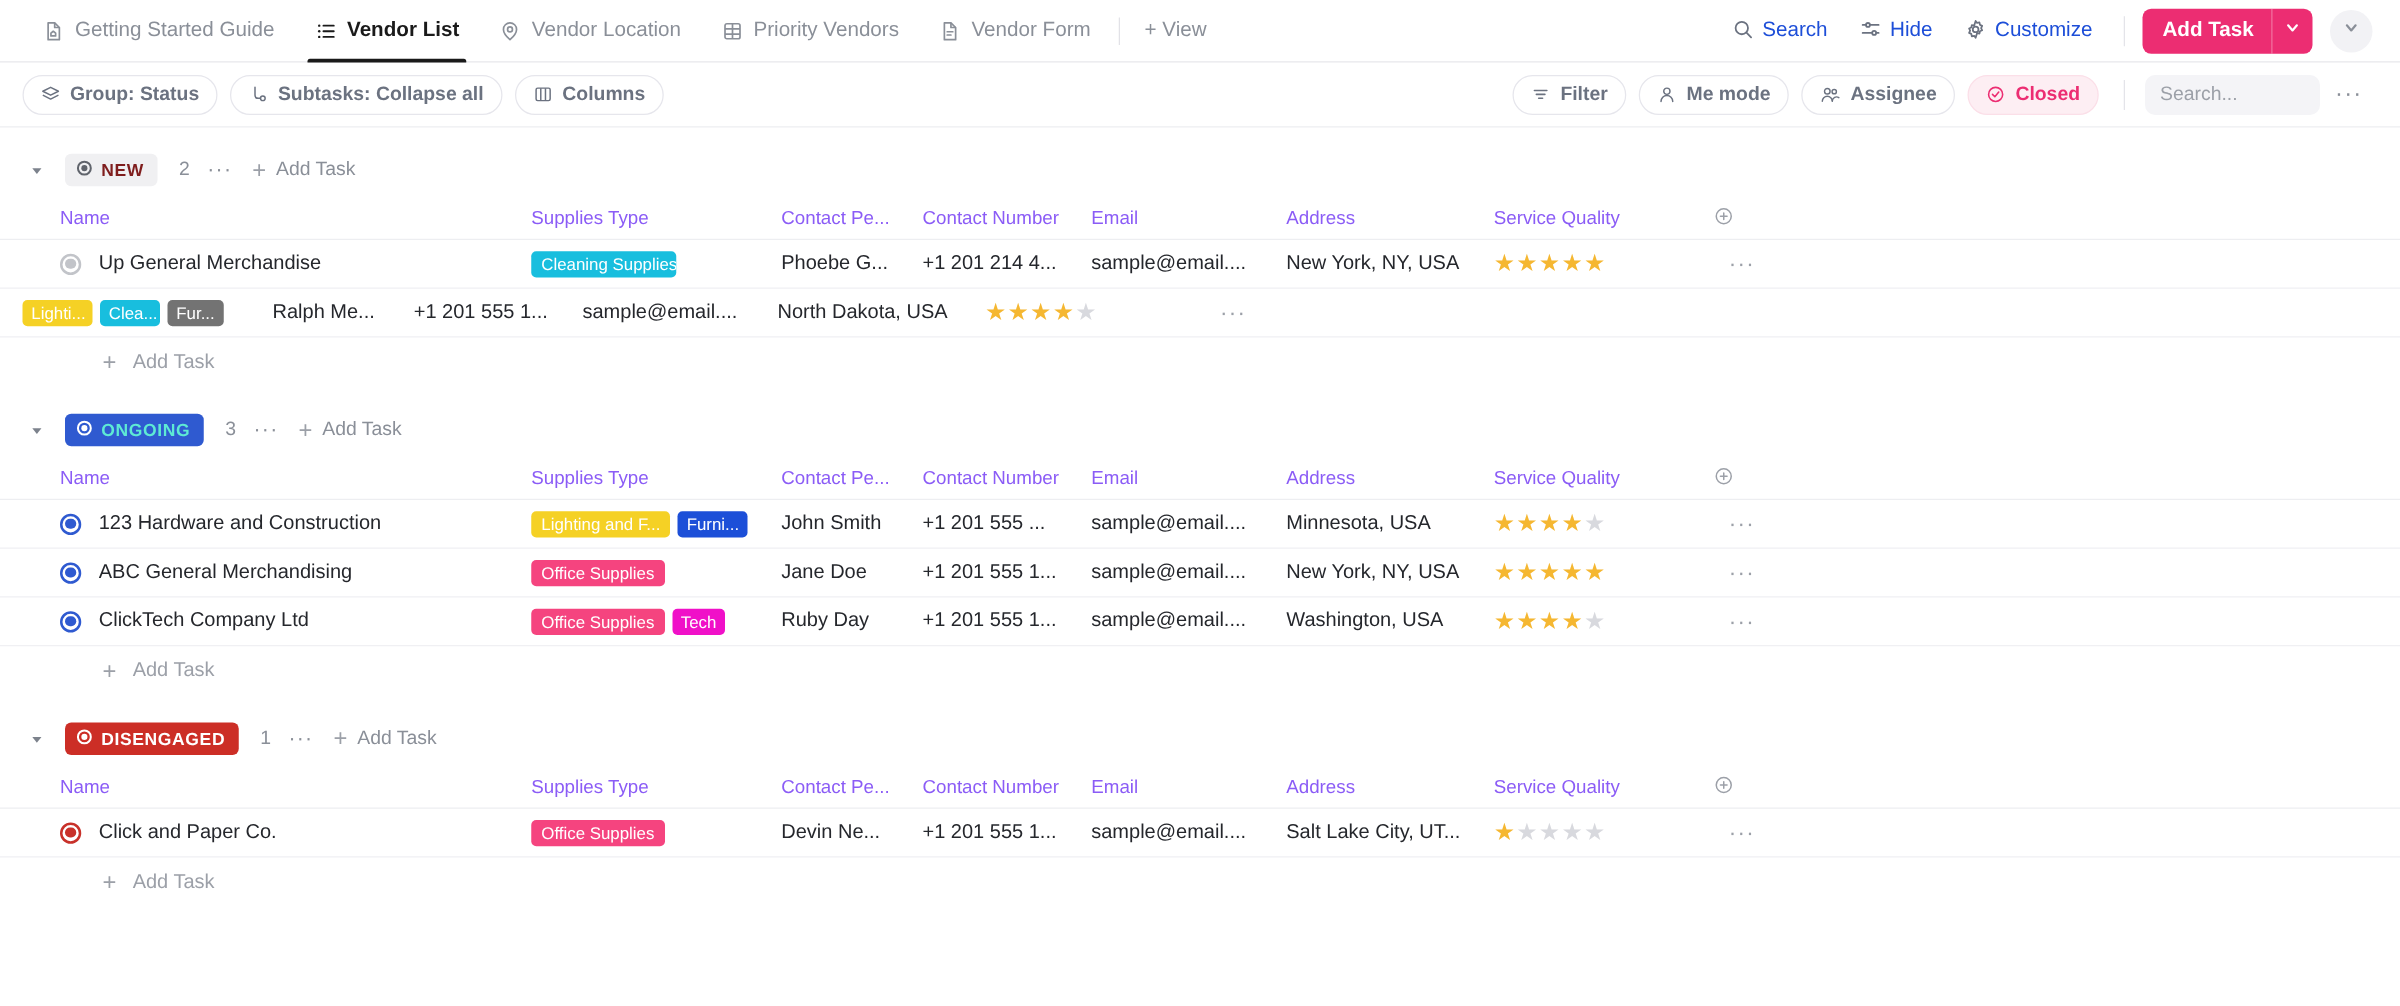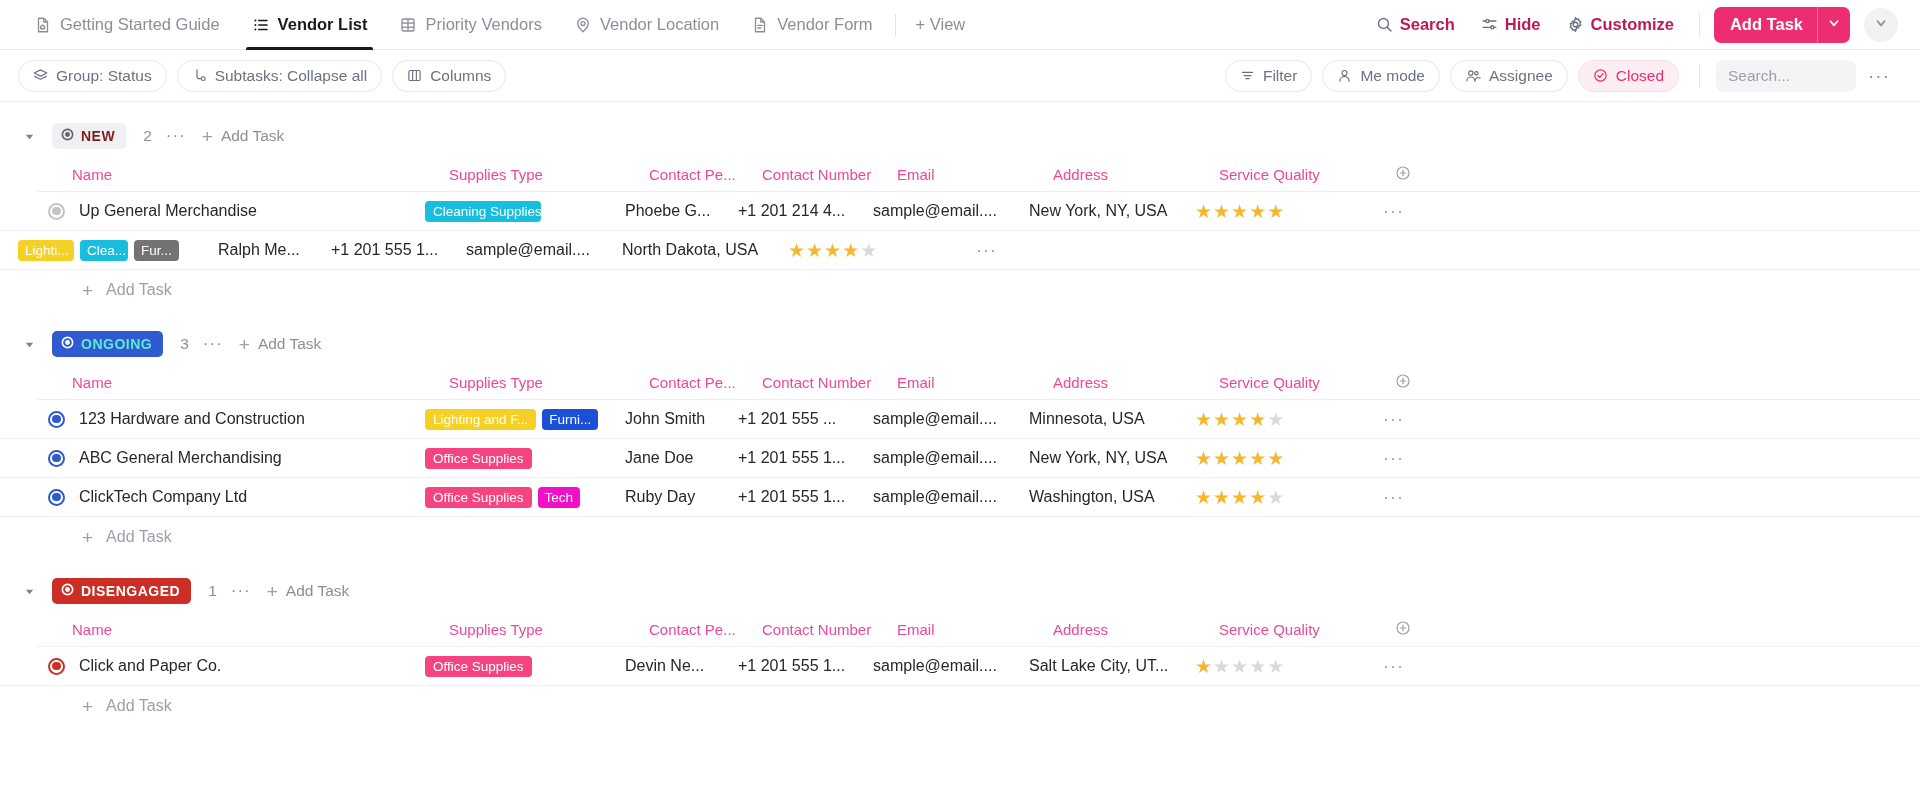--- a/index.html
+++ b/index.html
@@ -54,23 +54,23 @@
     font-size: 16.5px; color: #8a8f98; padding: 0 14px; cursor: pointer;
   }
 
   .topbar-right {
     margin-left: auto;
     display: flex;
     align-items: center;
     gap: 4px;
   }
   .tb-btn {
-    display: flex; align-items: center; gap: 7px;
-    font-size: 16.5px; color: #be185d;
-    padding: 7px 11px; border-radius: 7px; cursor: pointer; font-weight: bold;
+    display: flex; align-items: flex-start; gap: 7px;
+    font-size: 16.5px; color: #1d4ed8;
+    padding: 7px 11px; border-radius: 7px; cursor: pointer;
   }
   .tb-btn svg { display: block; }
   .vdiv { width: 1px; height: 24px; background: #e4e4e9; margin: 0 10px; }
   .addtask {
     display: flex; align-items: stretch;
     background: #ec2d72;
     border-radius: 7px;
     overflow: hidden;
     cursor: pointer;
   }
@@ -98,20 +98,21 @@
     display: flex; align-items: center; gap: 8px;
     border: 1px solid #e6e6ec;
     border-radius: 18px;
     padding: 6px 14px;
     font-size: 15.5px;
     color: #6b7280;
     margin-right: 10px;
     cursor: pointer;
     background: #fff;
     white-space: nowrap;
+    font-weight: bold;
   }
   .pill svg { display: block; }
   .fb-right { margin-left: auto; display: flex; align-items: center; }
   .pill.closed { color: #ec2d72; border-color: #fbdfe8; background: #fdeef3; }
   .searchbox {
     display: flex; align-items: center;
     background: #f4f4f7;
     border-radius: 8px;
     padding: 7px 12px;
     width: 140px;
@@ -149,25 +150,24 @@
   }
   .count { font-size: 15.5px; color: #8a8f98; margin-left: 17px; }
   .gh-dots { color: #8a8f98; font-size: 17px; margin-left: 14px; cursor: pointer; letter-spacing:1px;}
   .gh-add {
     display: flex; align-items: center; gap: 8px;
     color: #8a8f98; font-size: 15.5px; margin-left: 16px; cursor: pointer;
   }
   .cols {
     display: flex; align-items: center;
     height: 34px;
-    padding-left: 5px;
+    padding-left: 18px;
     font-size: 15px;
-    color: #ec4899;
+    color: #8b5cf6;
     border-bottom: 1px solid #edeef1;
-    margin-left: 37px;
   }
   .row {
     display: flex; align-items: center;
     height: 39px;
     padding-left: 18px;
     border-bottom: 1px solid #f0f0f3;
     font-size: 16px;
     color: #25272c;
   }
   .c-name  { width: 407px; display:flex; align-items:center; gap: 14px; padding-left: 30px;}
@@ -247,36 +247,36 @@
             <circle cx="4.5" cy="6" r="1.3" fill="currentColor" stroke="none"></circle>
             <circle cx="4.5" cy="12" r="1.3" fill="currentColor" stroke="none"></circle>
             <circle cx="4.5" cy="18" r="1.3" fill="currentColor" stroke="none"></circle>
           </svg>
         </span>
         <span>Vendor List</span>
       </div>
       <div class="tab">
         <span class="ic">
           <svg viewBox="0 0 24 24" fill="none" stroke="currentColor" stroke-width="1.8">
+            <path d="M12 21s7-6.3 7-11a7 7 0 1 0-14 0c0 4.7 7 11 7 11z" stroke-linejoin="round"></path>
+            <circle cx="12" cy="10" r="2.6"></circle>
+          </svg>
+        </span>
+        <span>Vendor Location</span>
+      </div>
+      <div class="tab">
+        <span class="ic">
+          <svg viewBox="0 0 24 24" fill="none" stroke="currentColor" stroke-width="1.8">
             <rect x="4" y="4" width="16" height="16" rx="2"></rect>
             <line x1="4" y1="9.5" x2="20" y2="9.5"></line>
             <line x1="4" y1="15" x2="20" y2="15"></line>
             <line x1="12" y1="4" x2="12" y2="20"></line>
           </svg>
         </span>
         <span>Priority Vendors</span>
-      </div>
-      <div class="tab">
-        <span class="ic">
-          <svg viewBox="0 0 24 24" fill="none" stroke="currentColor" stroke-width="1.8">
-            <path d="M12 21s7-6.3 7-11a7 7 0 1 0-14 0c0 4.7 7 11 7 11z" stroke-linejoin="round"></path>
-            <circle cx="12" cy="10" r="2.6"></circle>
-          </svg>
-        </span>
-        <span>Vendor Location</span>
       </div>
       <div class="tab">
         <span class="ic">
           <svg viewBox="0 0 24 24" fill="none" stroke="currentColor" stroke-width="1.8">
             <path d="M6 3h7l5 5v13H6z" stroke-linejoin="round"></path>
             <path d="M13 3v5h5" stroke-linejoin="round"></path>
             <line x1="9" y1="12.5" x2="15" y2="12.5" stroke-linecap="round"></line>
             <line x1="9" y1="16" x2="13" y2="16" stroke-linecap="round"></line>
           </svg>
         </span>

